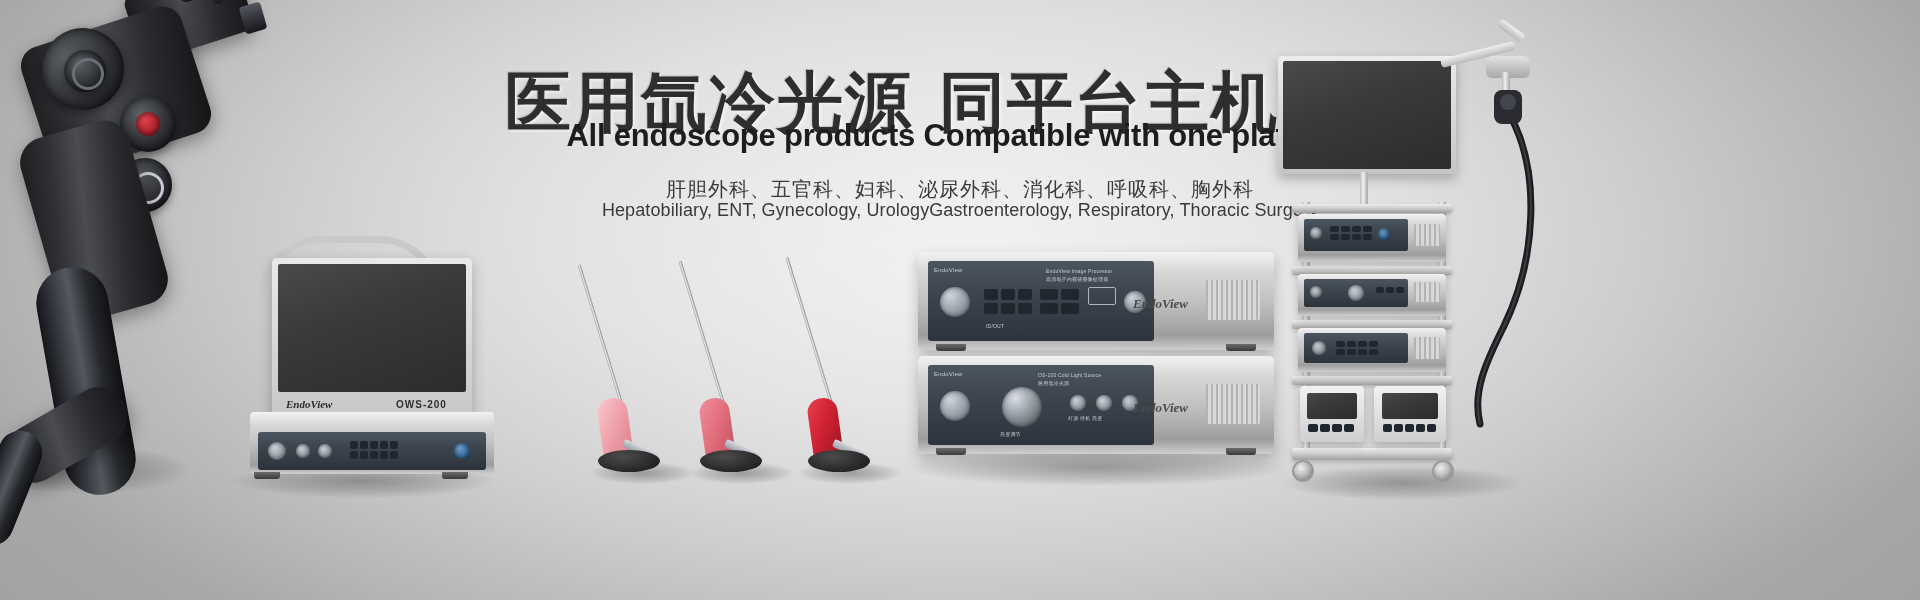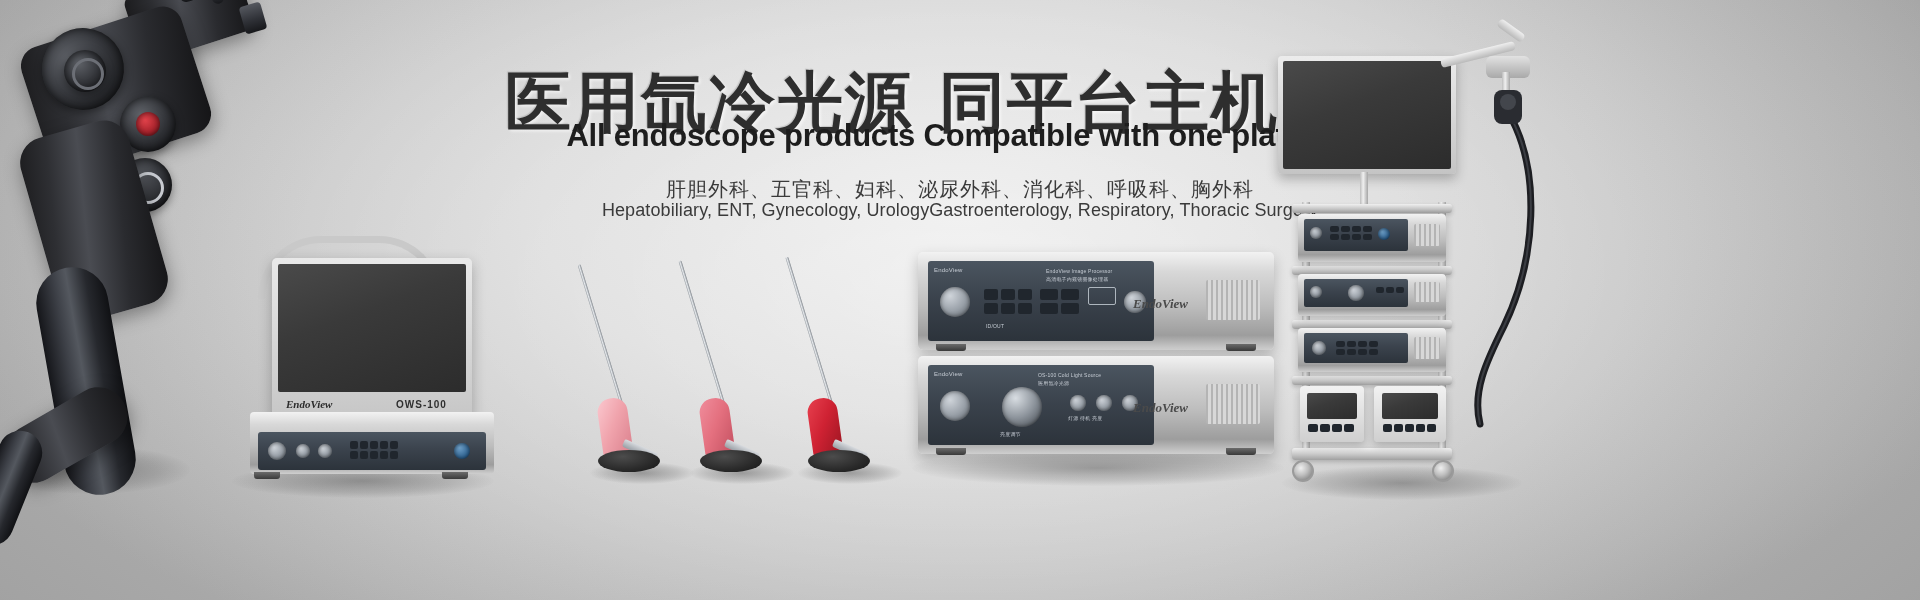--- a/index.html
+++ b/index.html
@@ -215,21 +215,21 @@
     <div class="sc-tube" style="left:4px;top:452px;width:44px;height:120px;transform:rotate(22deg);"></div>
   </div>
 
   <div class="dev" id="ows-unit">
     <div class="shadow-soft" style="left:4px;top:228px;width:262px;height:34px;"></div>
     <div class="ows-stand-arc"></div>
 
     <div class="ows-mon">
       <div class="ows-screen screen"></div>
       <div class="brand" style="left:14px;top:140px;font-size:11px;color:#2c2c2c;">EndoView</div>
-      <div class="model" style="left:124px;top:141px;font-size:10px;">OWS-100</div>
+      <div class="model" style="left:124px;top:141px;font-size:10px;">OWS-200</div>
     </div>
 
     <div class="ows-base metal"></div>
     <div class="ows-panel darkface">
       <div class="dial" style="left:10px;top:10px;width:18px;height:18px;"></div>
       <div class="dial" style="left:38px;top:12px;width:14px;height:14px;"></div>
       <div class="dial" style="left:60px;top:12px;width:14px;height:14px;"></div>
       <div class="kpad" style="left:92px;top:9px;grid-template-columns:repeat(5,8px);grid-auto-rows:8px;">
         <i></i>
           <i></i>

